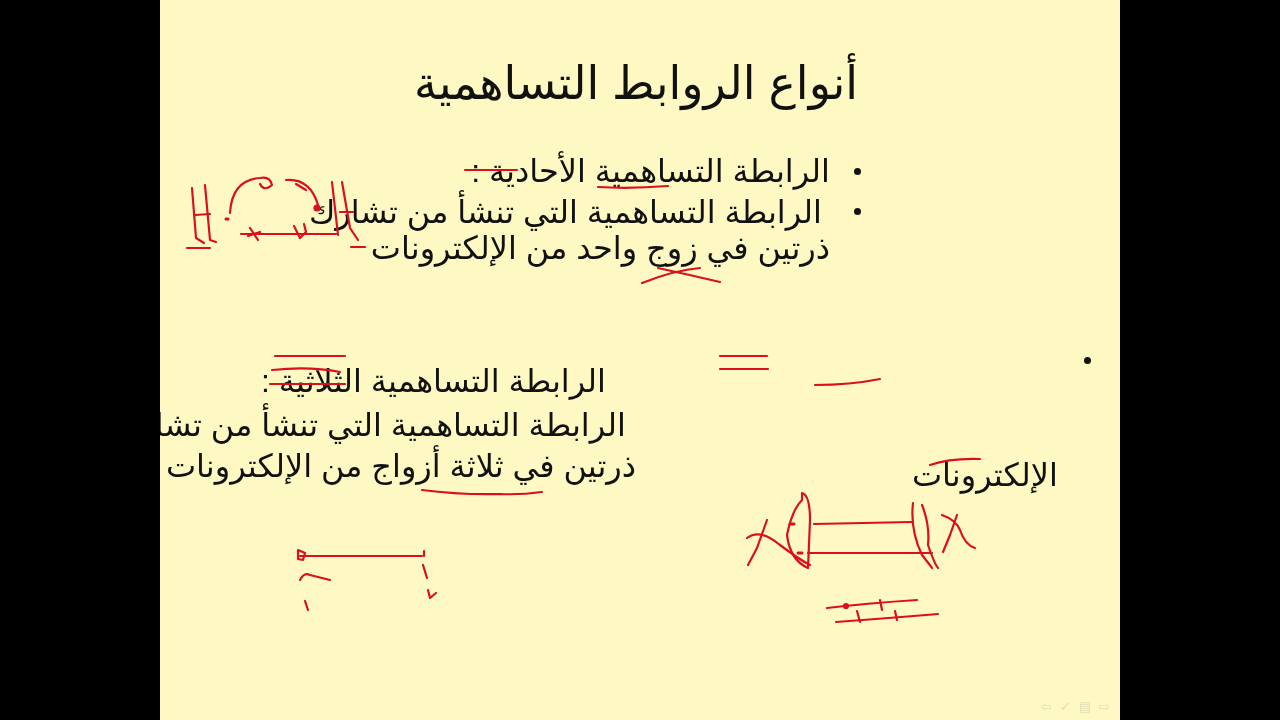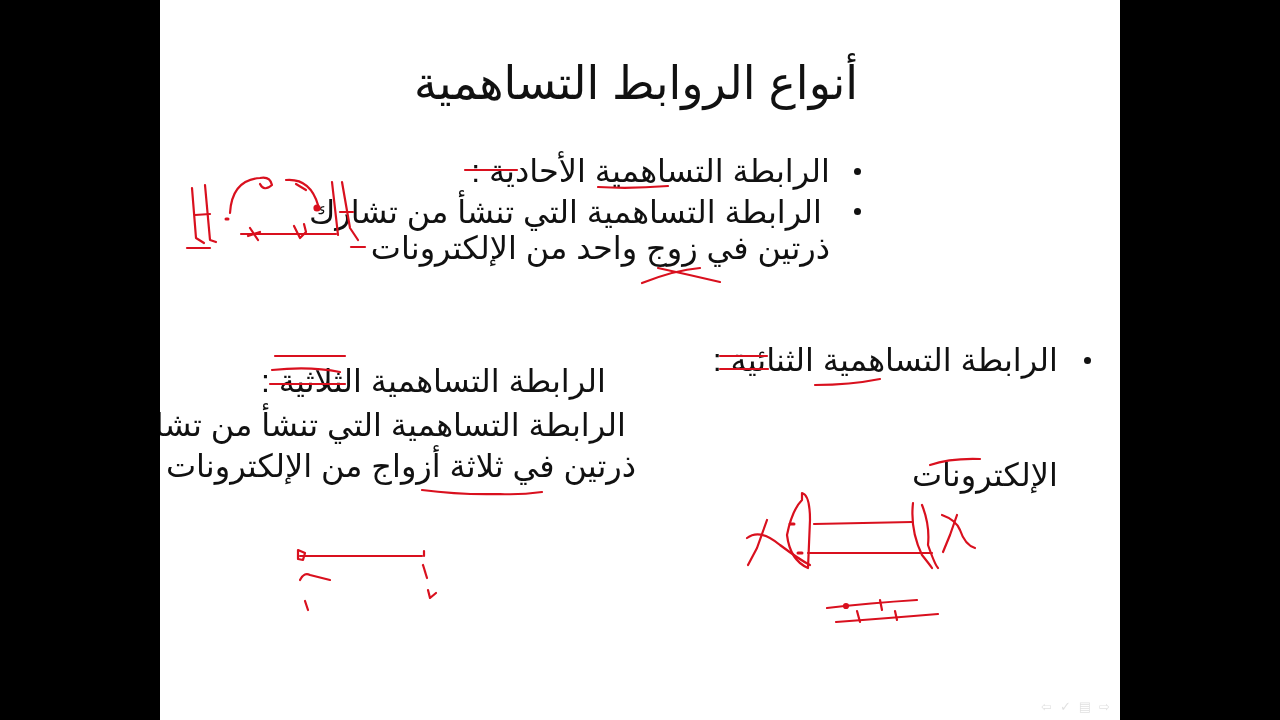--- a/index.html
+++ b/index.html
@@ -1,17 +1,17 @@
 <!DOCTYPE html>
 <html><head>
   <meta charset="utf-8">
   <style>
     html, body { margin: 0; padding: 0; }
     body { width: 1280px; height: 720px; background: #000; position: relative; overflow: hidden; font-family: "Liberation Sans", "DejaVu Sans", sans-serif; }
-    .slide { position: absolute; left: 160px; top: 0; width: 960px; height: 720px; background: #ffffff; overflow: hidden; }
+    .slide { position: absolute; left: 160px; top: 0; width: 960px; height: 720px; background: #fef9c3; overflow: hidden; }
     .t { position: absolute; direction: rtl; color: #111; white-space: nowrap; font-family: "Liberation Sans", "DejaVu Sans", sans-serif; }
     .title { font-size: 46px; right: 262px; top: 56px; }
     .body { font-size: 32px; line-height: 38px; }
     .bullet { position: absolute; width: 7px; height: 7px; border-radius: 50%; background: #111; }
     svg.ink { position: absolute; left: 0; top: 0; width: 960px; height: 720px; pointer-events: none; }
     .nav { position: absolute; right: 10px; bottom: 6px; display: flex; gap: 8px; opacity: 0.25; }
     .nav span { font-size: 13px; color: #888; font-family: "DejaVu Sans", sans-serif; }
   </style>
 </head>
 <body>
@@ -20,21 +20,20 @@
 
   <div class="t title">أنواع الروابط التساهمية</div>
 
   <div class="bullet" style="left:694px; top:168px;"></div>
   <div class="t body" style="right:290px; top:152px;">الرابطة التساهمية الأحادية :</div>
   <div class="bullet" style="left:694px; top:208px;"></div>
   <div class="t body" style="right:298px; top:193px;">الرابطة التساهمية التي تنشأ من تشارك</div>
   <div class="t body" style="right:290px; top:229px;">ذرتين في زوج واحد من الإلكترونات</div>
 
   <div class="bullet" style="left:924px; top:357px;"></div>
-  <div class="t body" style="right:62px; top:341px;">الرابطة التساهمية الثنائية :</div>
   <div class="t body" style="right:62px; top:456px;margin-left:36px;">الإلكترونات</div>
 
   <div class="t body" style="right:514px; top:362px;">الرابطة التساهمية الثلاثية :</div>
   <div class="t body" style="right:494px; top:406px;">الرابطة التساهمية التي تنشأ من تشارك</div>
   <div class="t body" style="right:484px; top:447px;">ذرتين في ثلاثة أزواج من الإلكترونات</div>
 
   <svg class="ink" viewBox="0 0 960 720" fill="none" stroke="#d9101e" stroke-width="2.2" stroke-linecap="round" stroke-linejoin="round">
 
     <path d="M305 170 L357 170"></path>
 

